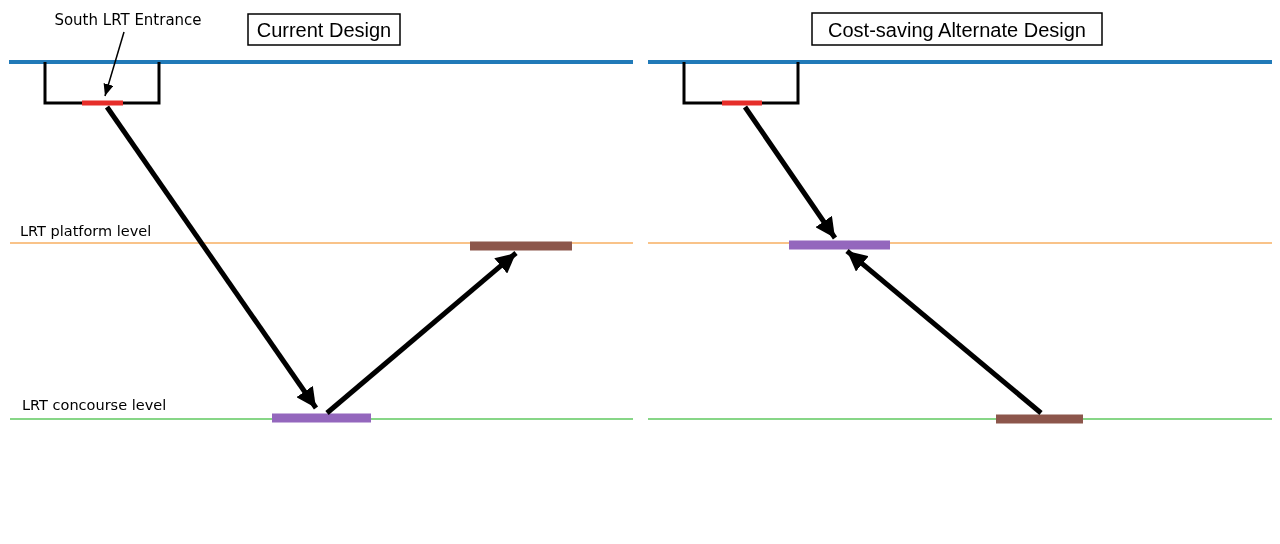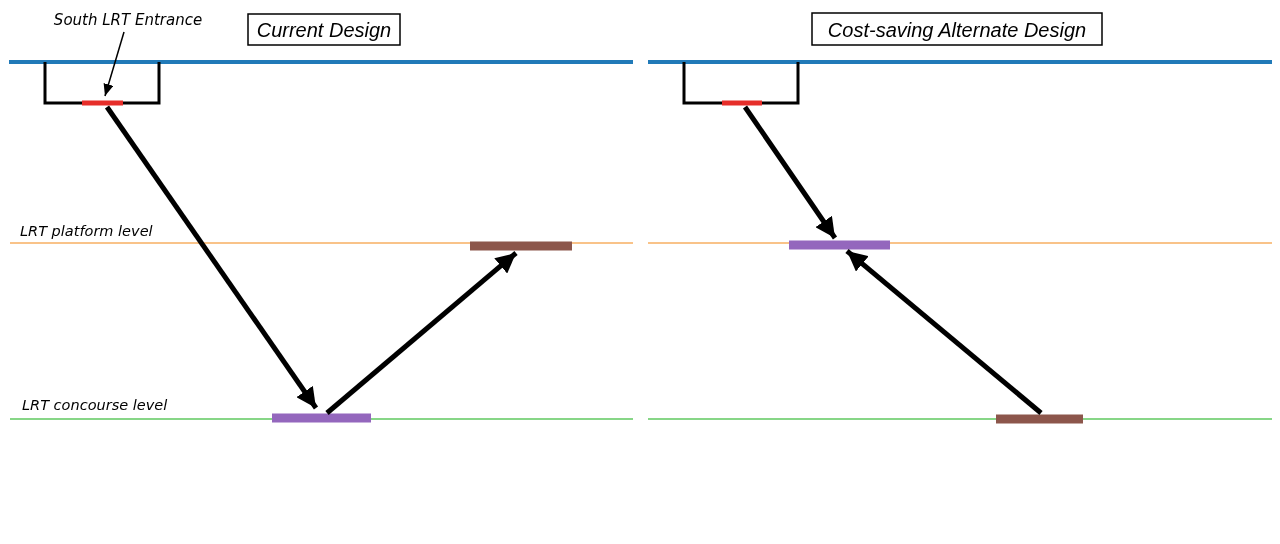--- a/index.html
+++ b/index.html
@@ -8,21 +8,20 @@
     background: var(--page_background, #ffffff);
     width: 1280px;
     height: 544px;
     font-family: "DejaVu Sans", sans-serif;
   }
   .canvas {
     position: relative;
     width: 1232px;
     height: 544px;
     background: var(--page_background, #ffffff);
-    font-style: italic;
   }
   svg { display: block; }
 
   .ground-line     { stroke: var(--ground_line, #217ab8); stroke-width: 4; fill: none; }
   .platform-line   { stroke: var(--platform_line, #f9c389); stroke-width: 2; fill: none; }
   .concourse-line  { stroke: var(--concourse_line, #87d687); stroke-width: 2; fill: none; }
   .entrance-box    { stroke: var(--ink_black, #000000); stroke-width: 3; fill: none; }
   .entrance-seg    { stroke: var(--entrance_red, #e62e2a); stroke-width: 5; fill: none; }
   .purple-seg      { stroke: var(--segment_purple, #9467bd); stroke-width: 9; fill: none; }
   .brown-seg       { stroke: var(--segment_brown, #8c564b); stroke-width: 9; fill: none; }

